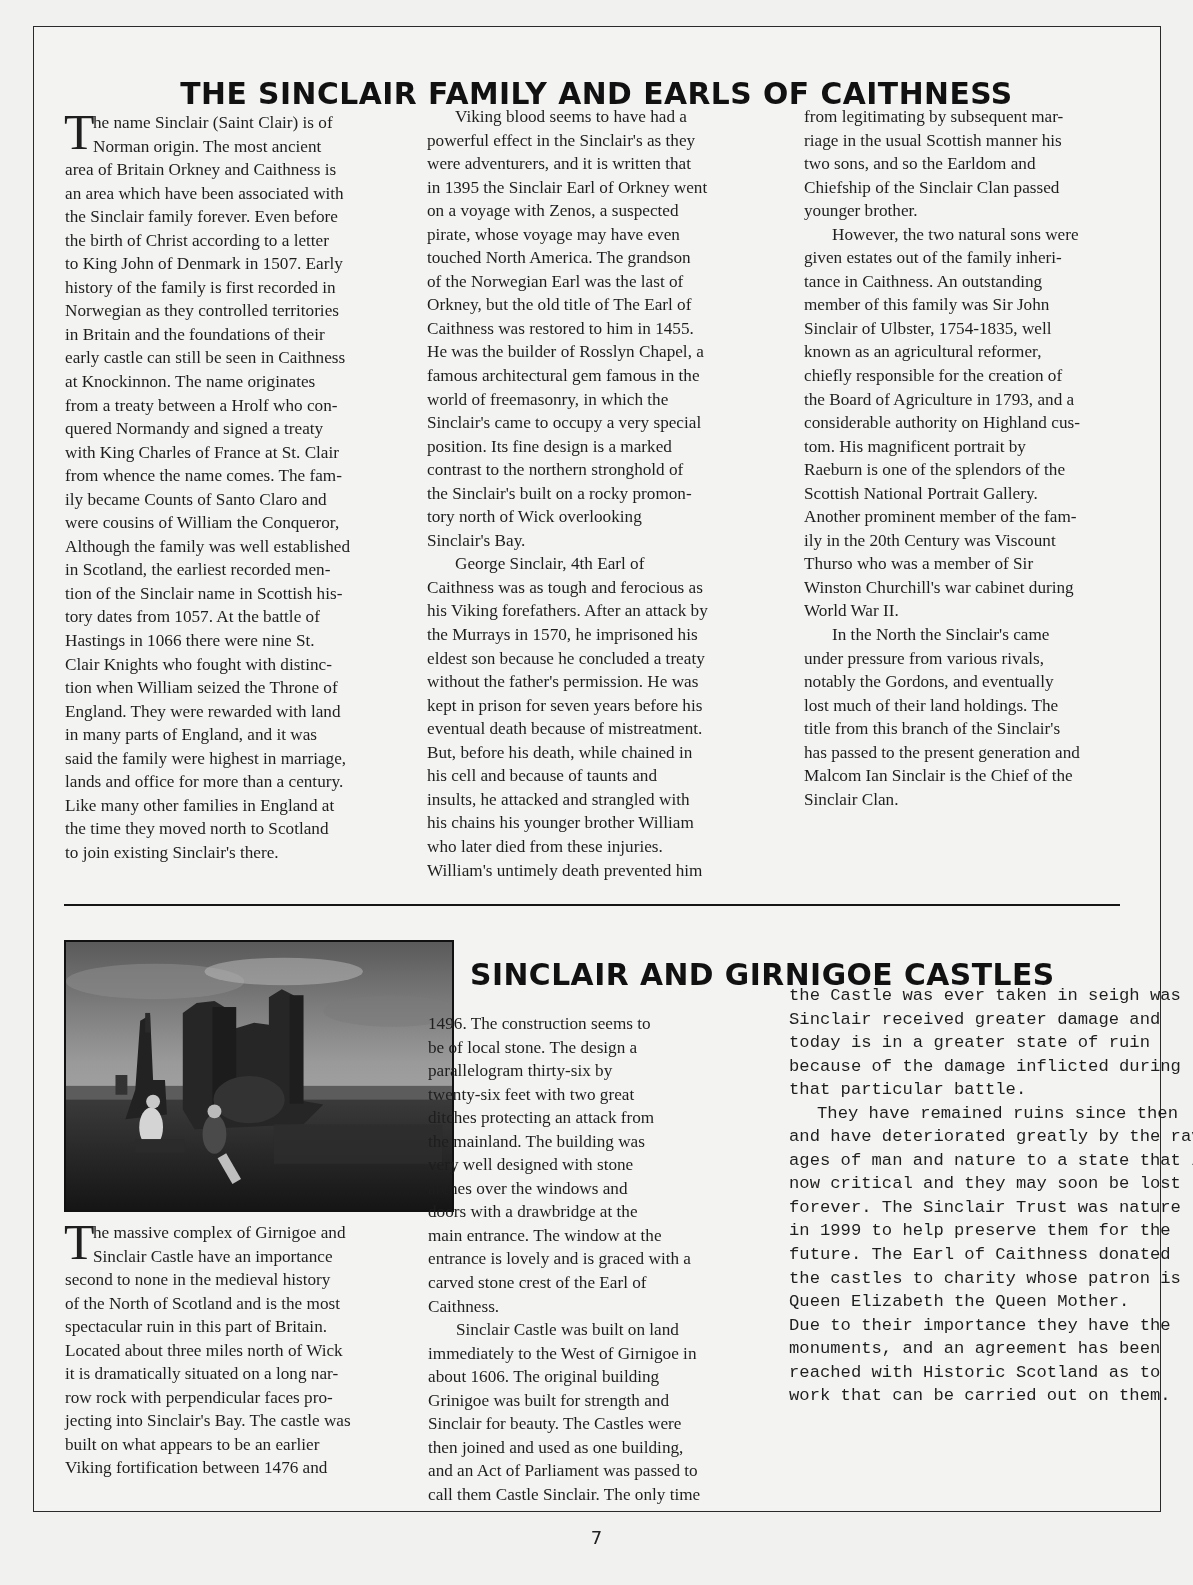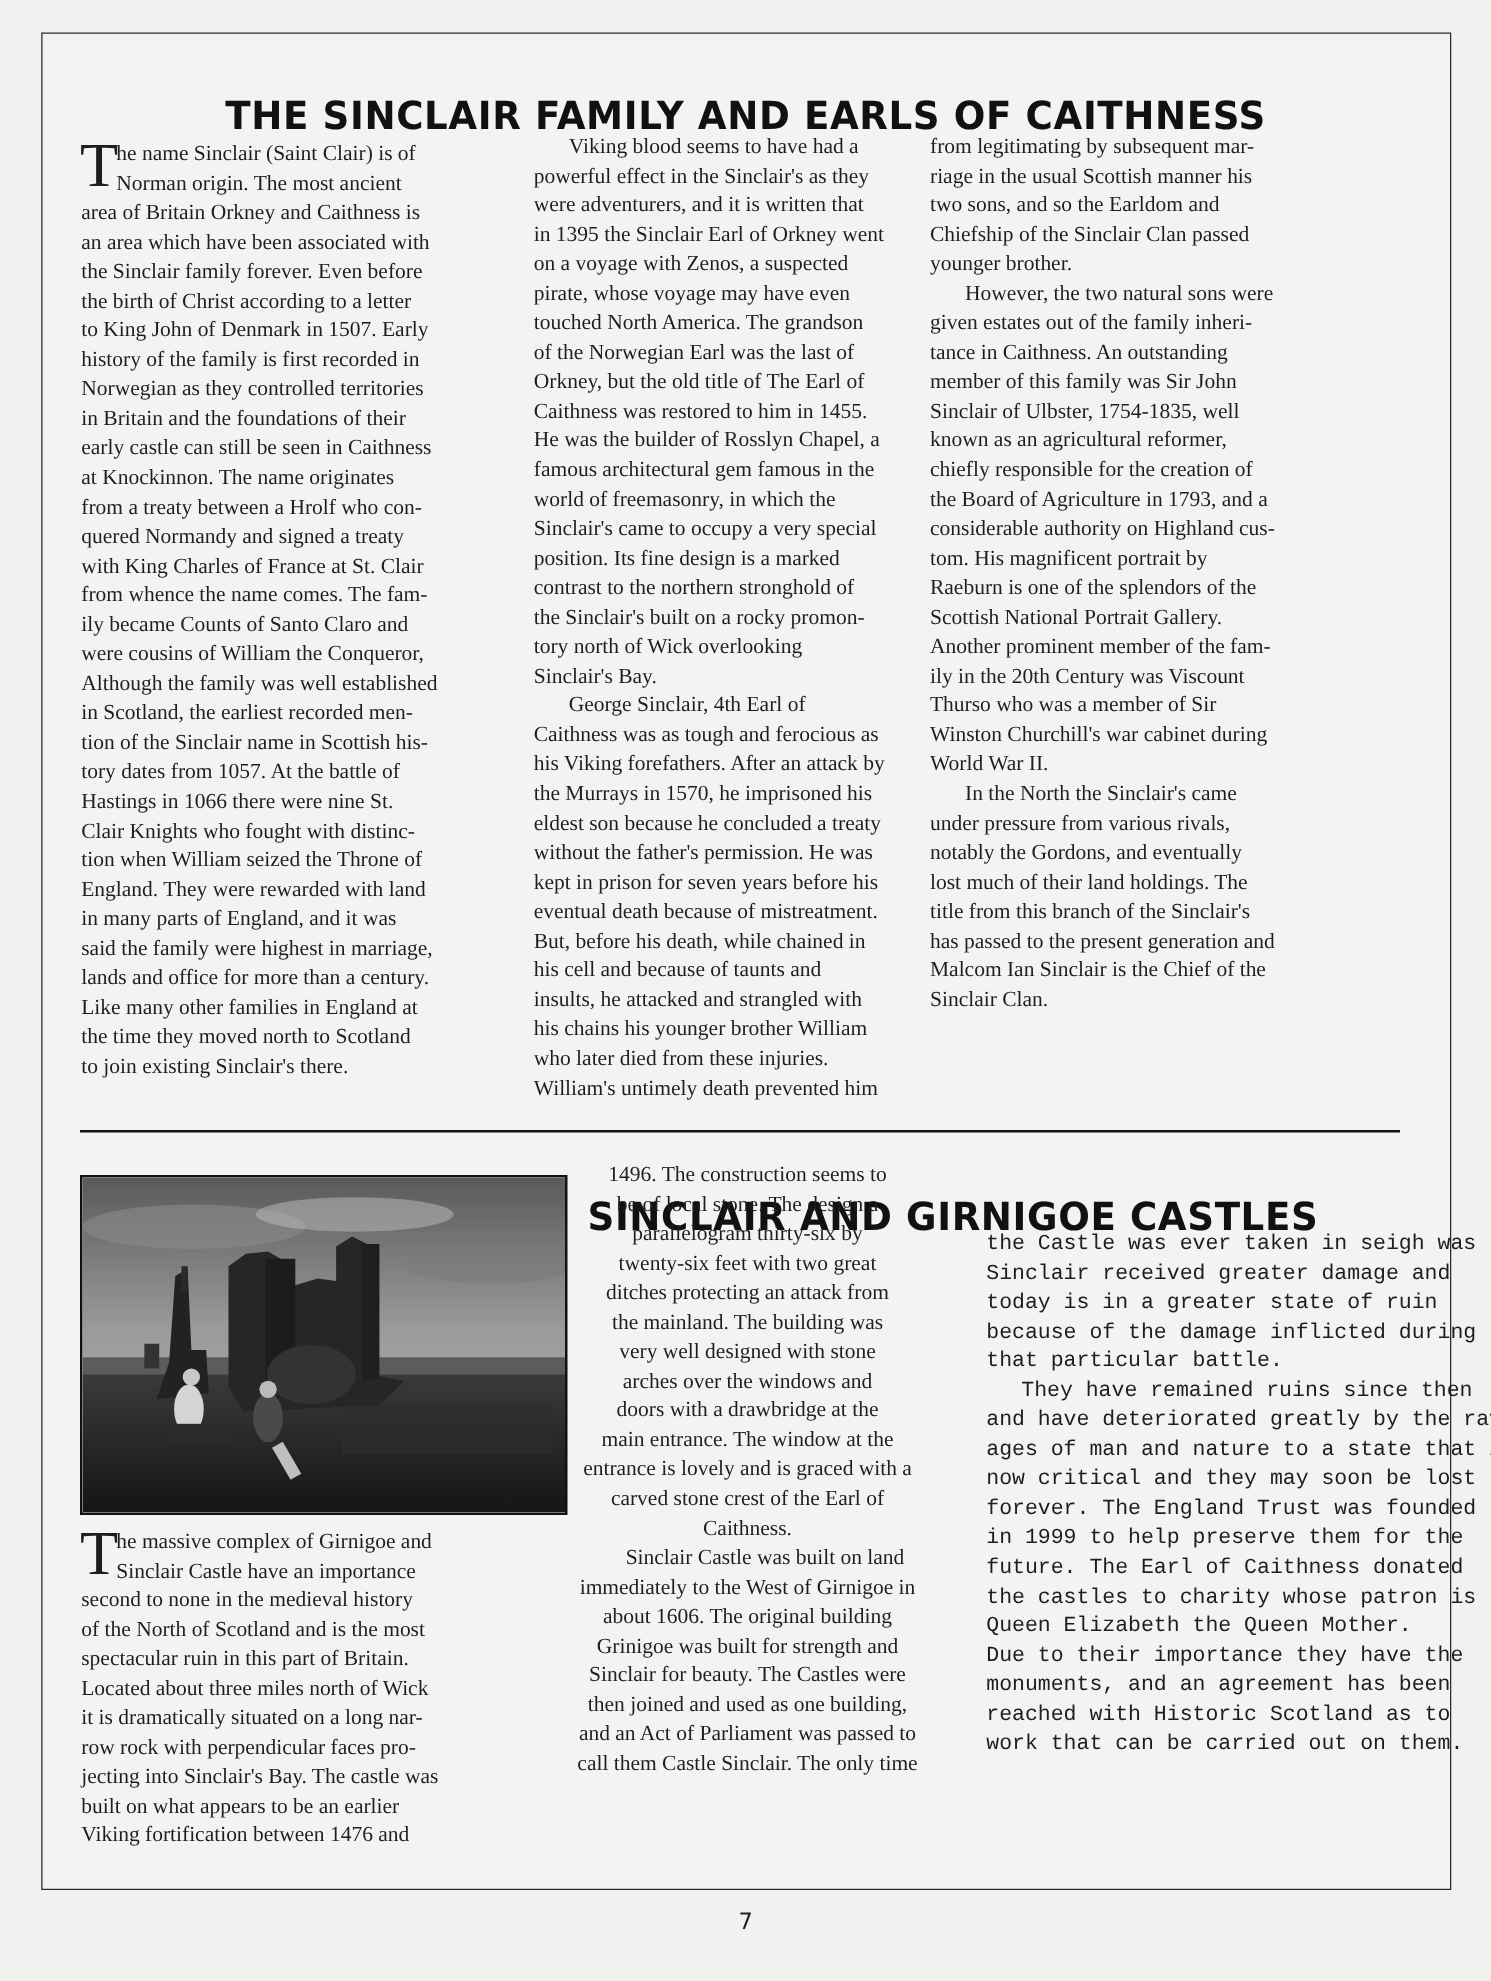--- a/index.html
+++ b/index.html
@@ -44,23 +44,23 @@
     .dropcap-line { position: relative; padding-left: 28px; }
     .dropcap {
       position: absolute;
       left: -1px; top: -1px;
       font-size: 50px;
       line-height: 44px;
       font-weight: normal;
     }
     .c1 { left: 65px; top: 111px; width: 330px; }
     .c2 { left: 427px; top: 105px; width: 340px; }
-    .c3 { left: 744px; top: 105px; width: 340px; }
+    .c3 { left: 804px; top: 105px; width: 340px; }
     .c4 { left: 65px; top: 1221px; width: 340px; }
-    .c5 { left: 428px; top: 928px; width: 340px; text-align: center; }
+    .c5 { left: 428px; top: 1012px; width: 340px; }
     .c6 { left: 789px; top: 984px; width: 340px; font-family: Liberation Mono, monospace; }
     .rule {
       position: absolute;
       left: 64px; top: 904px;
       width: 1056px; height: 2px;
       background: #151515;
     }
     .photo {
       position: absolute;
       left: 64px; top: 940px;
@@ -267,21 +267,21 @@
 <div class="col c6">
     <div class="ln"><span>the Castle was ever taken in seigh was</span></div>
     <div class="ln"><span>Sinclair received greater damage and</span></div>
     <div class="ln"><span>today is in a greater state of ruin</span></div>
     <div class="ln"><span>because of the damage inflicted during</span></div>
     <div class="ln"><span>that particular battle.</span></div>
     <div class="ln ind"><span>They have remained ruins since then</span></div>
     <div class="ln"><span>and have deteriorated greatly by the rav-</span></div>
     <div class="ln"><span>ages of man and nature to a state that is</span></div>
     <div class="ln"><span>now critical and they may soon be lost</span></div>
-    <div class="ln"><span>forever. The England Trust was founded</span></div>
+    <div class="ln"><span>forever. The Sinclair Trust was nature</span></div>
     <div class="ln"><span>in 1999 to help preserve them for the</span></div>
     <div class="ln"><span>future. The Earl of Caithness donated</span></div>
     <div class="ln"><span>the castles to charity whose patron is</span></div>
     <div class="ln"><span>Queen Elizabeth the Queen Mother.</span></div>
     <div class="ln"><span>Due to their importance they have the</span></div>
     <div class="ln"><span>monuments, and an agreement has been</span></div>
     <div class="ln"><span>reached with Historic Scotland as to</span></div>
     <div class="ln"><span>work that can be carried out on them.</span></div>
   </div>
 

